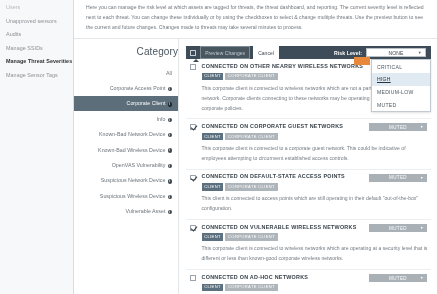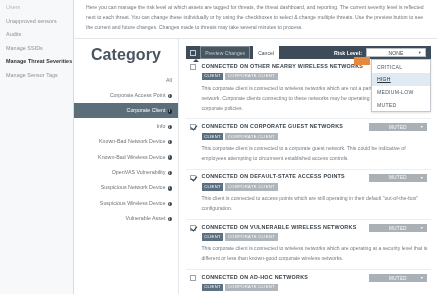--- a/index.html
+++ b/index.html
@@ -64,26 +64,25 @@
   }
 
   
   .cat-col {
     width: 105px;
     flex: 0 0 105px;
     border-right: 1px solid #e4e7e9;
     padding-top: 7px;
   }
   .cat-title {
-    font-size: 16px;
+    font-size: 10px;
     color: #4a5560;
-    text-align: center;
+    text-align: right;
     letter-spacing: 0.1px;
     margin-bottom: 8px;
-    font-weight: bold;
   }
   .cat-item {
     font-size: 5.3px;
     color: #6b7379;
     text-align: right;
     padding: 4.6px 6px 4.6px 4px;
     white-space: nowrap;
     letter-spacing: 0.02px;
   }
   .cat-item.selected {

